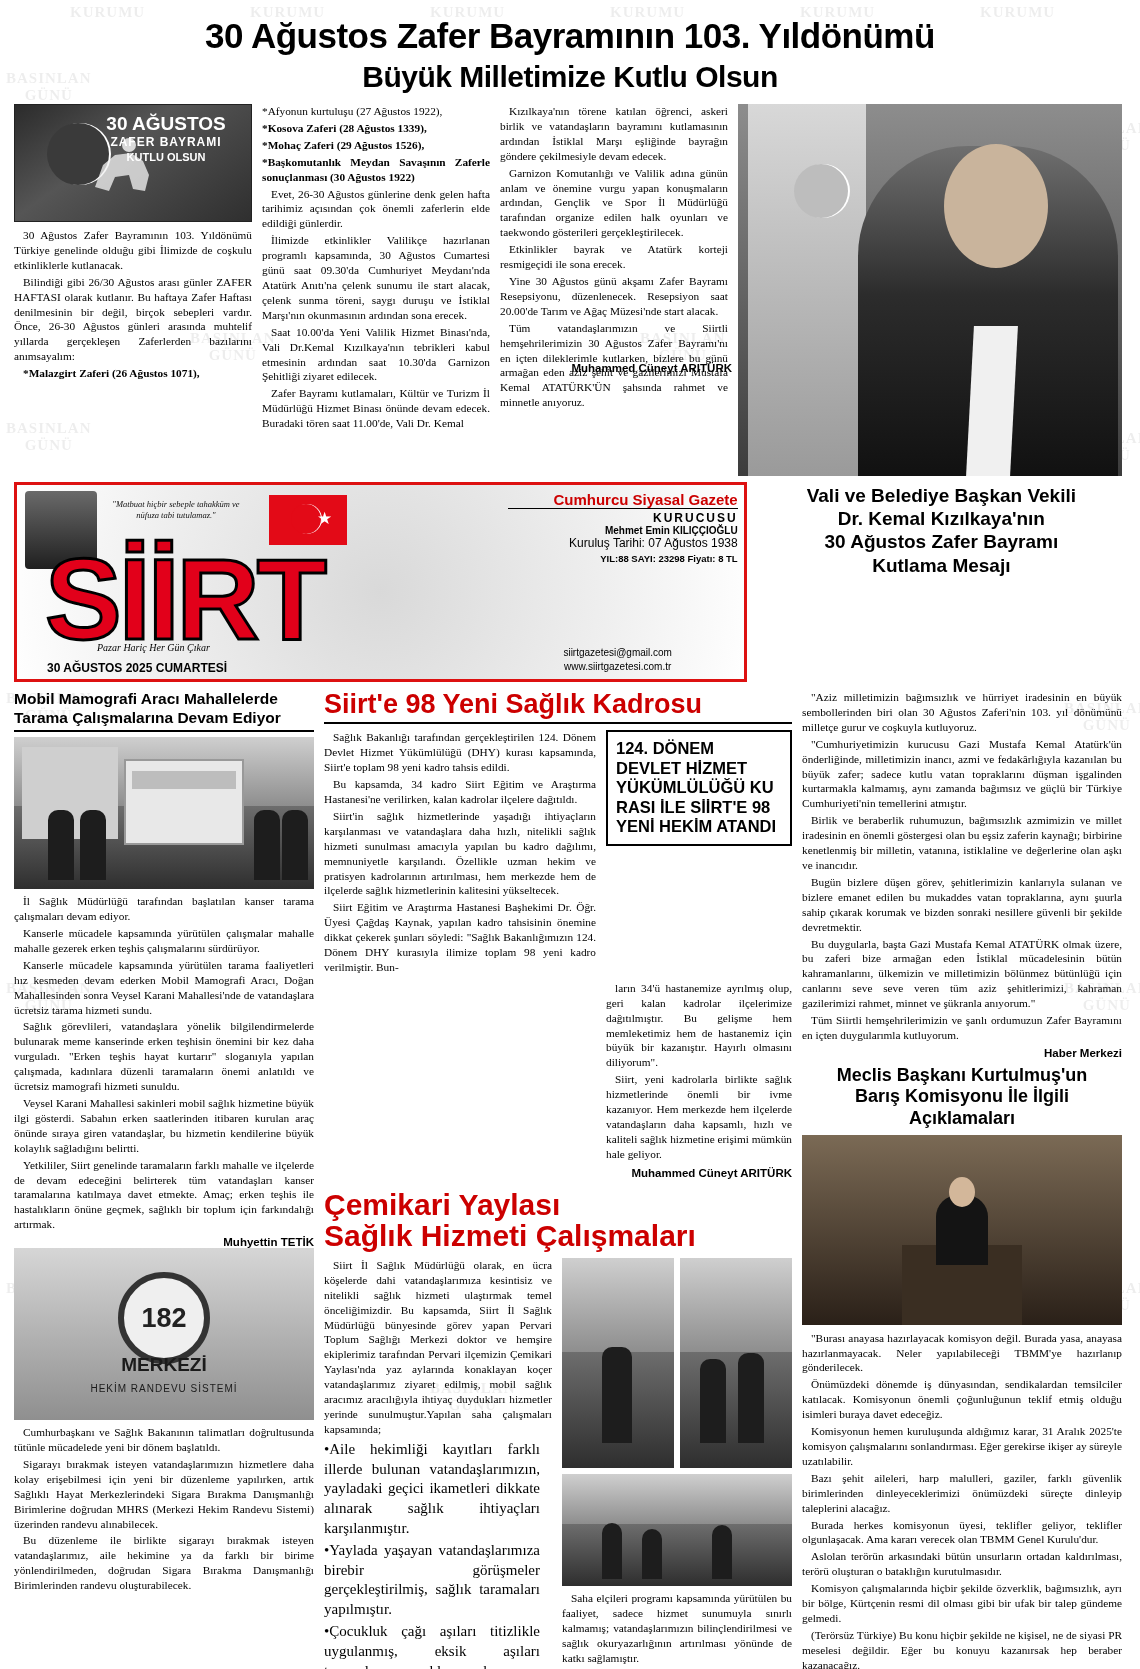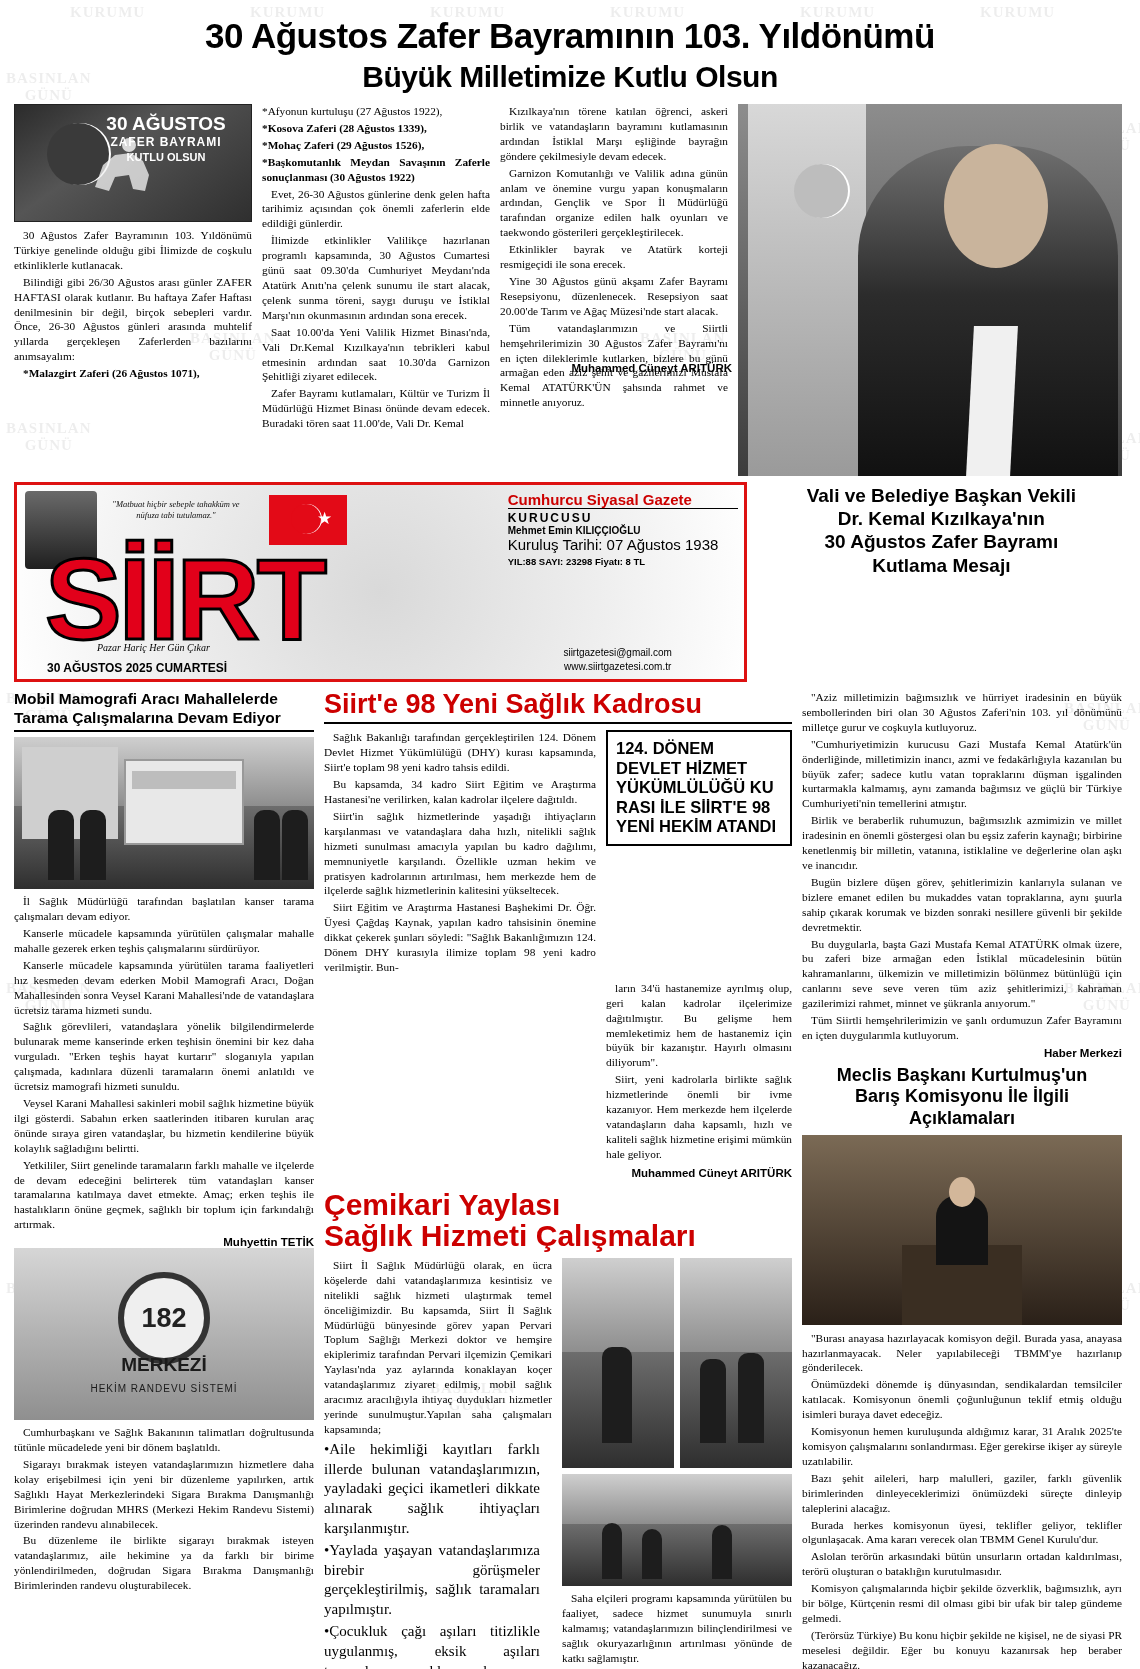--- a/index.html
+++ b/index.html
@@ -83,26 +83,26 @@
   .nameplate .quote { position:absolute; left:86px; top:14px; width:146px; font-size:8.5px; font-style:italic;
      line-height:1.3; text-align:center; color:#111;}
   .nameplate .tflag { position:absolute; left:252px; top:10px; width:78px; height:50px; background:#e30a17;}
   .nameplate .tflag .c { position:absolute; left:14px; top:9px; width:30px; height:30px; border-radius:50%;
      box-shadow:9px 0 0 0 #fff;}
   .nameplate .tflag .c:after{content:"";position:absolute;left:8px;top:0;width:30px;height:30px;border-radius:50%;background:#e30a17;}
   .nameplate .tflag .s { position:absolute; left:48px; top:17px; color:#fff; font-size:17px; line-height:14px;}
   .nameplate .siirt { position:absolute; left:28px; top:48px; font-family:"Liberation Sans", sans-serif;
      font-weight:bold; font-size:115px; letter-spacing:-3px; color:#e2001a;
      -webkit-text-stroke:3px #000; }
-  .nameplate .right-info { position:absolute; right:6px; top:6px; width:230px; text-align:left;
+  .nameplate .right-info { position:absolute; right:6px; top:6px; width:230px; text-align:right;
      font-family:"Liberation Sans", sans-serif;}
   .nameplate .right-info .cumhurcu { color:#c00; font-weight:bold; font-size:15px; border-bottom:1px solid #000;}
   .nameplate .right-info .k { font-size:12px; font-weight:bold; letter-spacing:2px; margin-top:2px;}
   .nameplate .right-info .nm { font-size:10px; font-weight:bold;}
-  .nameplate .right-info .kur { font-size:15px; }
+  .nameplate .right-info .kur { font-size:12px; }
   .nameplate .right-info .yil { font-size:9.5px; font-weight:bold; margin-top:3px;}
   .nameplate .mailbox { position:absolute; right:6px; bottom:6px; width:240px; text-align:center; font-size:10px;
      font-family:"Liberation Sans", sans-serif; line-height:1.35;}
   .nameplate .pazar { position:absolute; left:80px; bottom:26px; font-size:10px; font-style:italic;}
   .nameplate .date { position:absolute; left:30px; bottom:4px; font-family:"Liberation Sans", sans-serif;
      font-weight:bold; font-size:12px;}
 
   
   .main { display:flex; gap:10px; margin-top:8px; }
   .mc1 { width:300px; }

